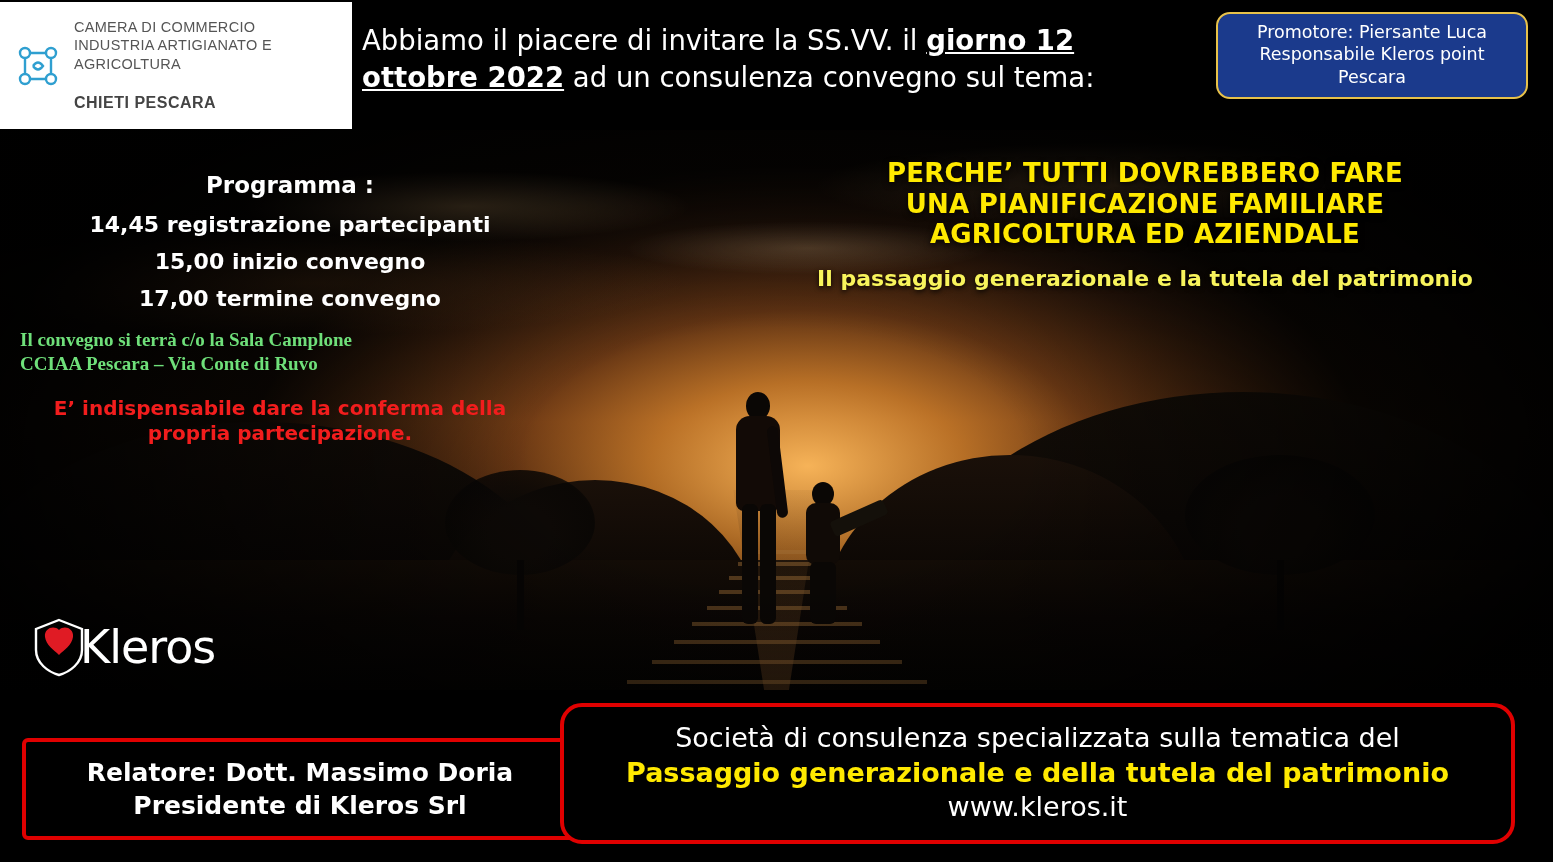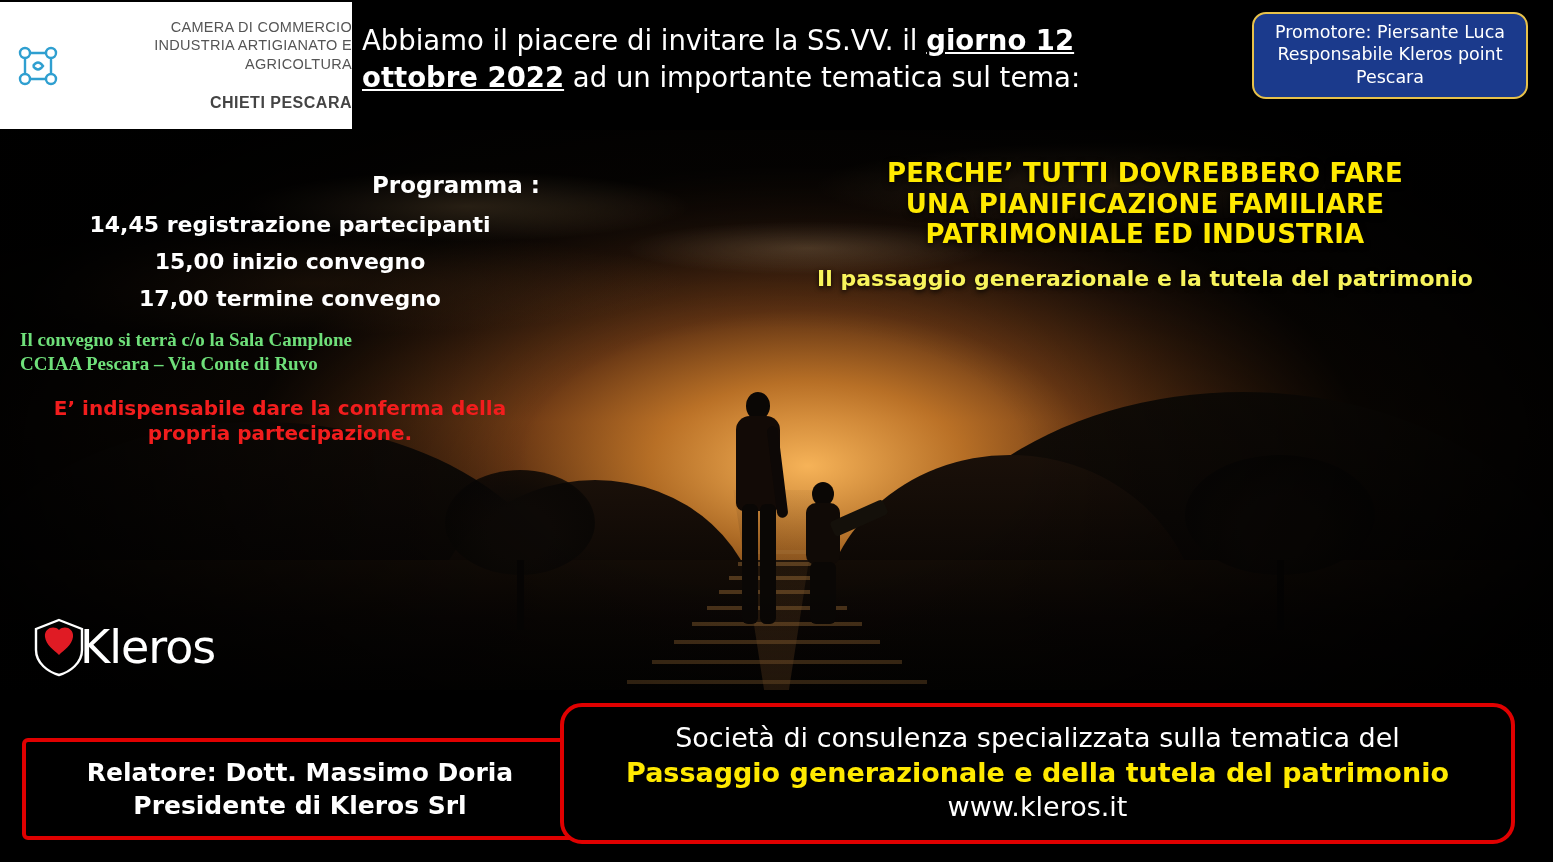--- a/index.html
+++ b/index.html
@@ -25,21 +25,20 @@
     background: #000;
   }
   .logo-box {
     position: absolute;
     left: 0; top: 2px;
     width: 352px; height: 127px;
     background: #ffffff;
     display: flex;
     align-items: center;
     padding-left: 10px;
-    text-align: right;
   }
   .logo-mark {
     width: 56px; height: 56px;
     flex: 0 0 56px;
     display: flex; align-items: center; justify-content: center;
   }
   .logo-text {
     margin-left: 8px;
     color: #4a4a4a;
     line-height: 1.28;
@@ -67,21 +66,21 @@
     font-family: "DejaVu Sans", sans-serif;
   }
   .invite-text .bold-u {
     font-weight: bold;
     text-decoration: underline;
   }
 
   .promoter-box {
     position: absolute;
     right: 25px; top: 12px;
-    width: 276px;
+    width: 312px;
     padding: 7px 10px 9px;
     background: #1b3a8c;
     border: 2px solid #e8c24a;
     border-radius: 14px;
     color: #ffffff;
     font-size: 17.5px;
     line-height: 1.28;
     text-align: center;
     font-family: "DejaVu Sans", sans-serif;
   }
@@ -219,21 +218,20 @@
     left: 40px; top: 172px;
     width: 500px;
     text-align: center;
     font-family: "DejaVu Sans", sans-serif;
   }
   .programma .title {
     color: #ffffff;
     font-size: 23px;
     font-weight: bold;
     margin-bottom: 14px;
-    text-align: right;
   }
   .programma .line {
     color: #ffffff;
     font-size: 22px;
     font-weight: bold;
     margin-bottom: 12px;
   }
   .venue {
     position: absolute;
     left: 20px; top: 328px;
@@ -351,21 +349,21 @@
         </svg>
       </div>
       <div class="logo-text">
         <div class="l1">CAMERA DI COMMERCIO</div>
         <div class="l2">INDUSTRIA ARTIGIANATO E AGRICOLTURA</div>
         <div class="l3">CHIETI PESCARA</div>
       </div>
     </div>
 
     <div class="invite-text">
-      <span>Abbiamo il piacere di invitare la SS.VV. il </span><span class="bold-u">giorno 12 ottobre 2022</span><span> ad un importante tematica sul tema:</span>
+      <span>Abbiamo il piacere di invitare la SS.VV. il </span><span class="bold-u">giorno 12 ottobre 2022</span><span> ad un consulenza convegno sul tema:</span>
     </div>
 
     <div class="promoter-box">
       <div>Promotore: Piersante Luca</div>
       <div>Responsabile Kleros point</div>
       <div>Pescara</div>
     </div>
   </div>
 
   <div class="photo">
@@ -425,21 +423,21 @@
   </div>
 
   <div class="confirm">
     <div>E’ indispensabile dare la conferma della</div>
     <div>propria partecipazione.</div>
   </div>
 
   <div class="headline">
     <div class="hl">PERCHE’ TUTTI DOVREBBERO FARE</div>
     <div class="hl">UNA PIANIFICAZIONE FAMILIARE</div>
-    <div class="hl">PATRIMONIALE ED INDUSTRIA</div>
+    <div class="hl">AGRICOLTURA ED AZIENDALE</div>
     <div class="sub">Il passaggio generazionale e la tutela del patrimonio</div>
   </div>
 
   <div class="kleros-logo">
     <span class="shield">
       <svg width="54" height="60" viewBox="0 0 54 60" aria-hidden="true">
         <path d="M27 3 L50 12 V33 C50 46 38 55 27 58 C16 55 4 46 4 33 V12 Z" fill="none" stroke="#ffffff" stroke-width="2.4"></path>
         <path d="M27 13 C22 8 12 11 13 20 C14 28 22 33 27 38 C32 33 40 28 41 20 C42 11 32 8 27 13 Z" fill="#e01b24"></path>
       </svg>
     </span>

